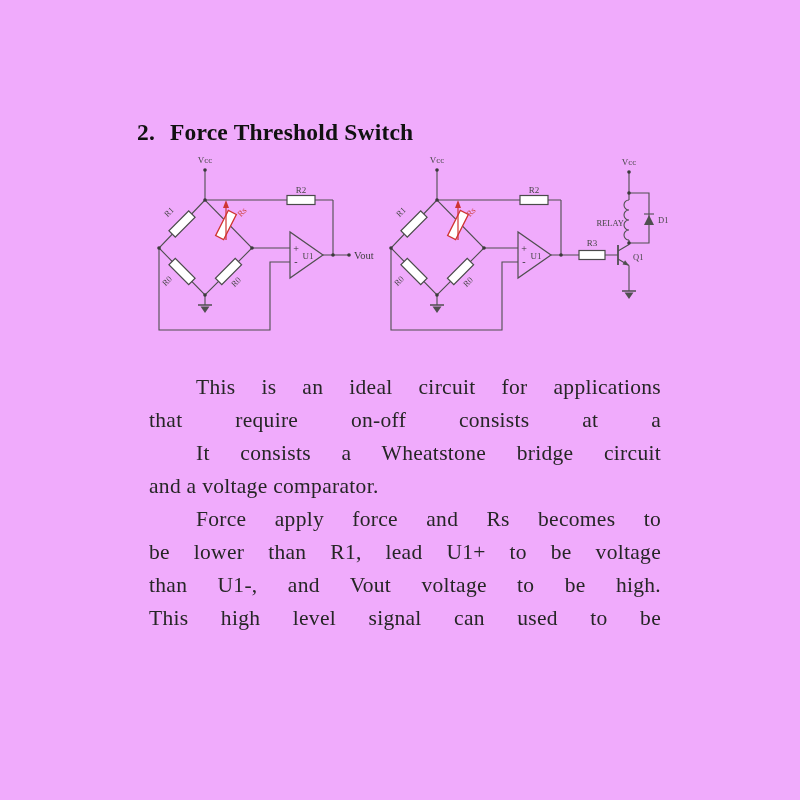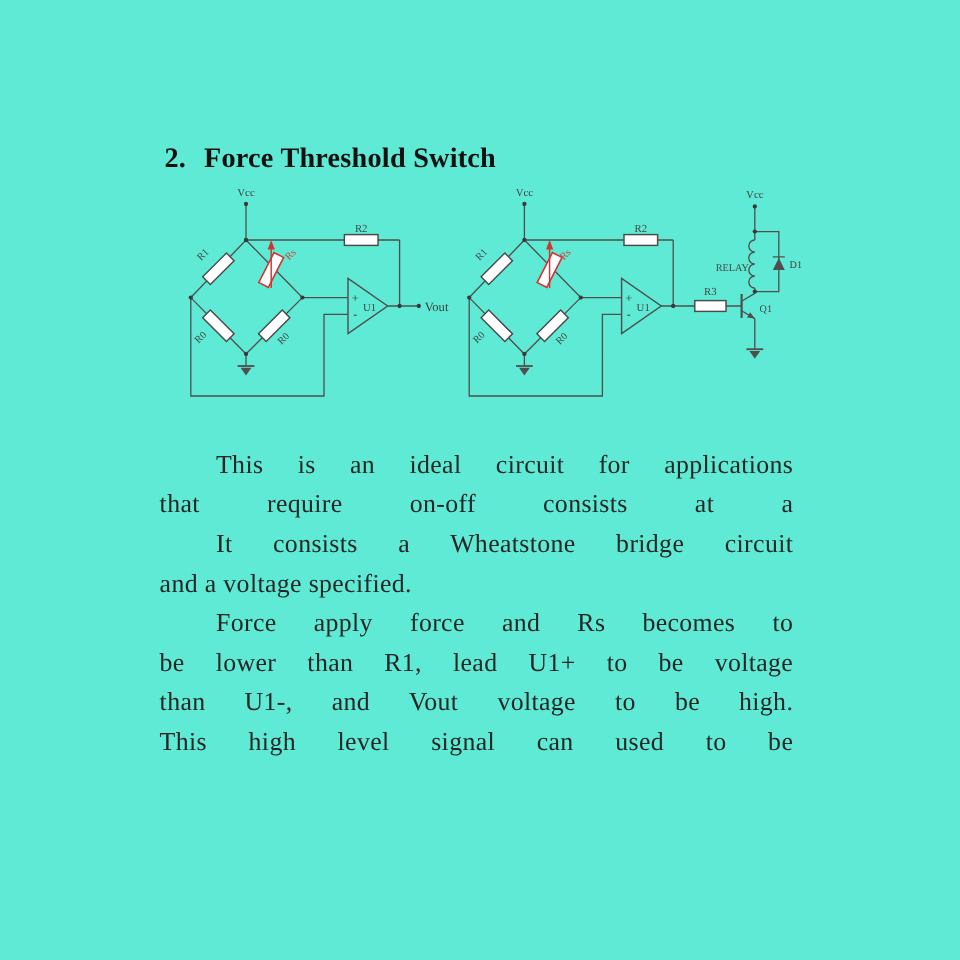--- a/index.html
+++ b/index.html
@@ -1,25 +1,25 @@
 <!DOCTYPE html>
 <html><head>
 <meta charset="utf-8">
 <style>
   html,body{margin:0;padding:0;background:#fff;}
-  .page{position:relative;width:800px;height:800px;background:#5eead4;overflow:hidden;
+  .page{position:relative;width:800px;height:800px;background:#f0abfc;overflow:hidden;
         font-family:"Liberation Serif",serif;}
   .title{position:absolute;left:137px;top:119px;font-size:23.5px;font-weight:bold;
          color:#111;letter-spacing:0.2px;white-space:nowrap;}
   .title-num{margin-right:15px;}
   .diagrams{position:absolute;left:142px;top:148px;width:550px;height:200px;}
   .body-text{position:absolute;left:133px;top:371px;width:528px;
              font-size:21.5px;line-height:33px;color:#262626;letter-spacing:0.3px;}
   .line{text-align:justify;text-align-last:justify;-moz-text-align-last:justify;
-        text-justify:inter-word;white-space:normal;}
+        text-justify:inter-word;white-space:normal;margin-left:16px;}
   .line.endline{text-align-last:left;-moz-text-align-last:left;}
   .line.indent{text-indent:47px;}
   
   .w{stroke:#4f4f4f;stroke-width:1.1;fill:none;}
   .wb{stroke:#4f4f4f;stroke-width:1.8;fill:none;}
   .rb{fill:#ffffff;stroke:#4a4a4a;stroke-width:1.2;}
   .rbr{fill:#ffffff;stroke:#cf3531;stroke-width:1.3;}
   .rw{stroke:#cf3531;stroke-width:1.2;fill:none;}
   .rf{fill:#cf3531;stroke:none;}
   .op{fill:none;stroke:#4f4f4f;stroke-width:1.2;}
@@ -179,20 +179,20 @@
         <text class="tls" x="516" y="75">D1</text>
         <text class="tl" x="487" y="17" text-anchor="middle">Vcc</text>
       </g>
     </svg>
   </div>
 
   <div class="body-text">
     <div class="line indent">This is an ideal circuit for applications</div>
     <div class="line">that require on-off consists at a</div>
     <div class="line indent">It consists a Wheatstone bridge circuit</div>
-    <div class="line endline">and a voltage specified.</div>
+    <div class="line endline">and a voltage comparator.</div>
     <div class="line indent">Force apply force and Rs becomes to</div>
     <div class="line">be lower than R1, lead U1+ to be voltage</div>
     <div class="line">than U1-, and Vout voltage to be high.</div>
     <div class="line">This high level signal can used to be</div>
   </div>
 
 </div>
 
 </body></html>

